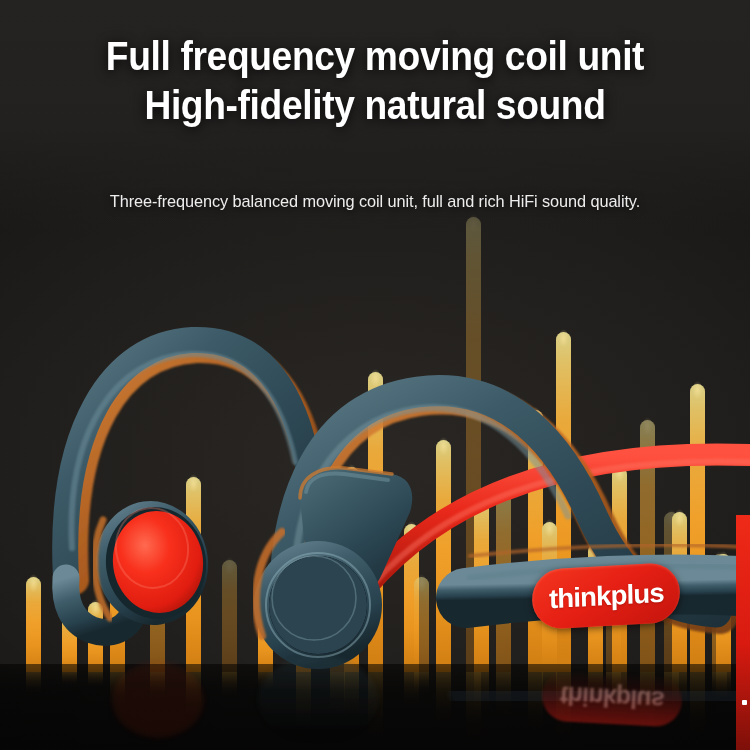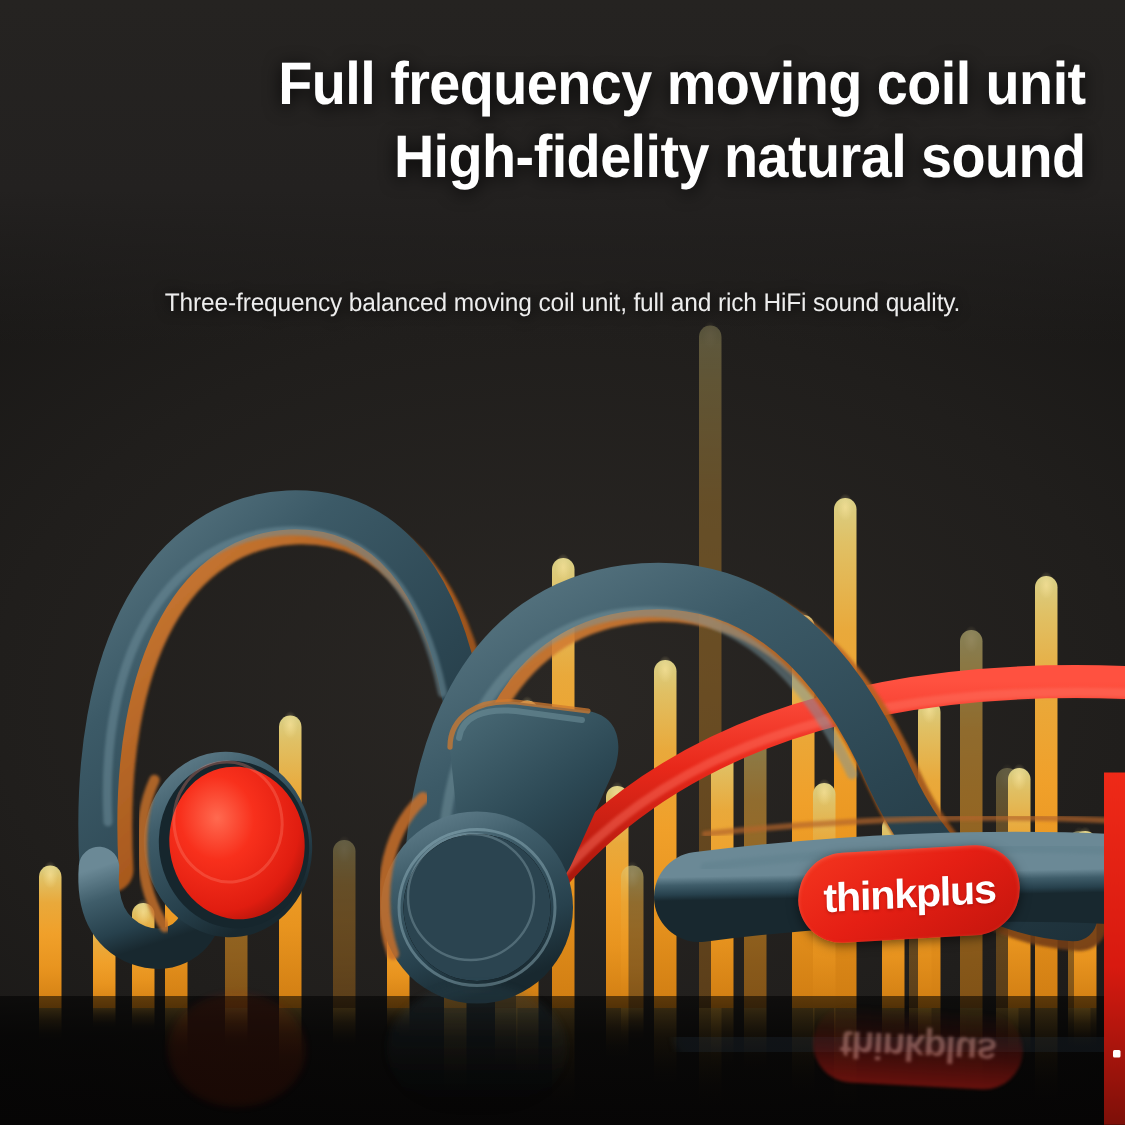--- a/index.html
+++ b/index.html
@@ -65,21 +65,21 @@
       rgba(0,0,0,0) 100%);
   }
   .ground-shade{
     position:absolute;left:0;top:664px;width:750px;height:86px;
     background:linear-gradient(to bottom, rgba(0,0,0,.55) 0%, rgba(0,0,0,.72) 30%, rgba(4,3,3,.9) 100%);
   }
 
   
   #headline{
     position:absolute;left:0;right:0;top:32px;
-    text-align:right;
+    text-align:center;
     z-index:40;
   }
   .h-line{
     color:#fff;
     font-size:40px;
     font-weight:700;
     letter-spacing:-0.4px;
     line-height:49px;
     transform:scaleX(.93);
     text-shadow:0 2px 12px rgba(0,0,0,.85);

